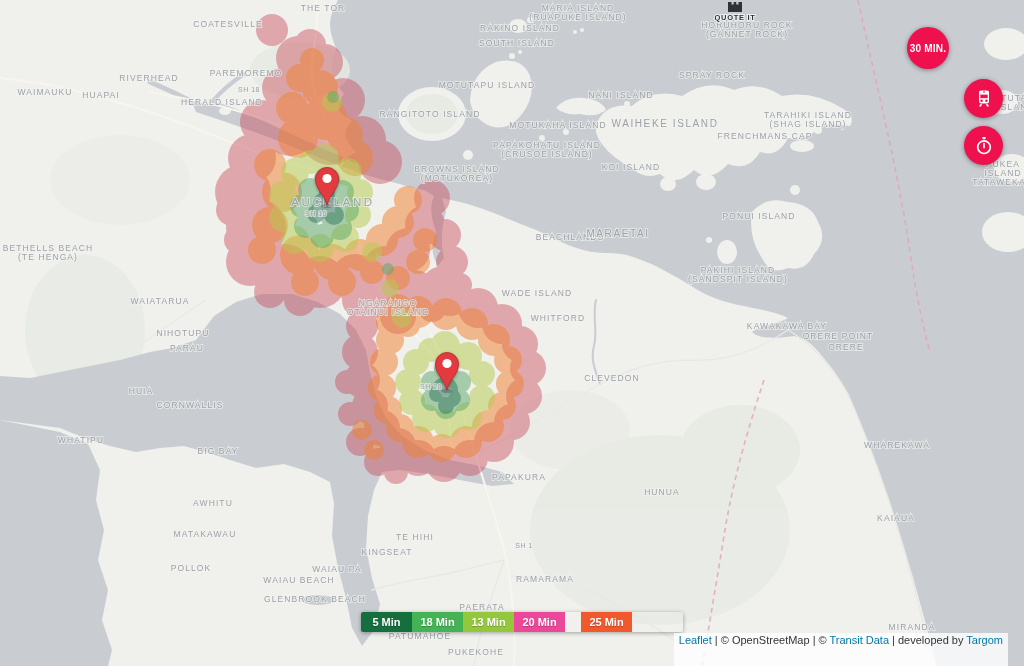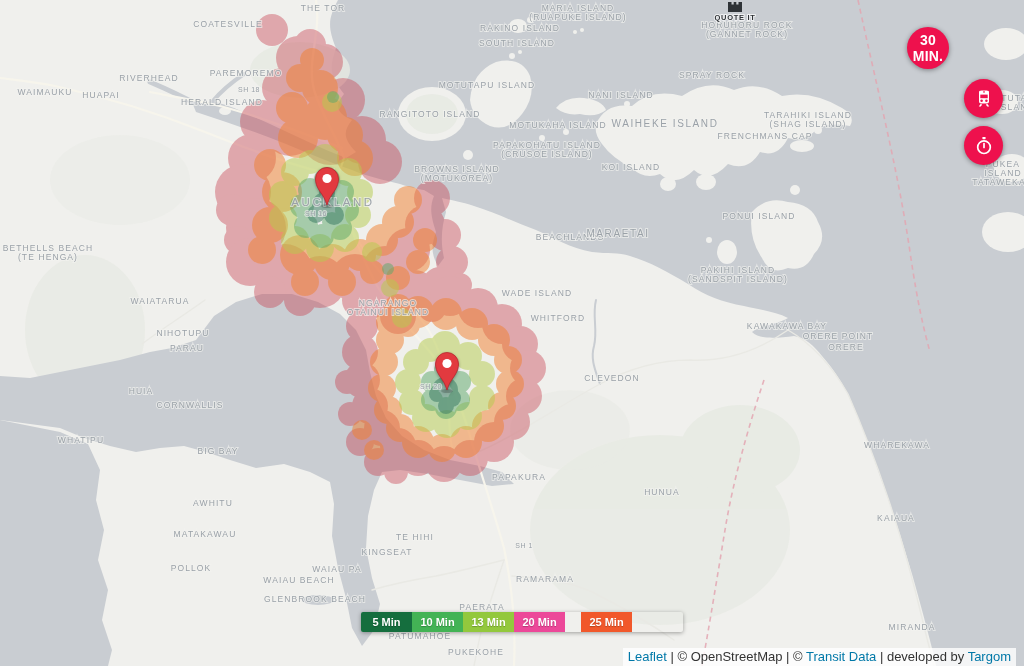--- a/index.html
+++ b/index.html
@@ -23,30 +23,30 @@
              paint-order:stroke;stroke:rgba(242,242,240,.65);stroke-width:2px}
   .map-label.md{font-size:10px;letter-spacing:1.6px}
   .map-label.lg{font-size:11.5px;letter-spacing:2.6px}
   .map-label.sm{font-size:7px;letter-spacing:.5px}
   .poi-label{fill:#2f3337;font-size:7.5px;font-weight:bold;letter-spacing:.7px;text-anchor:middle;
              paint-order:stroke;stroke:rgba(255,255,255,.7);stroke-width:2px}
   .marker{filter:drop-shadow(0 1px 1.5px rgba(0,0,0,.35));cursor:pointer}
   .ctl{position:absolute;border-radius:50%;background:#ee114d;color:#fff;border:none;
        display:flex;align-items:center;justify-content:center;cursor:pointer;
        box-shadow:0 1px 5px rgba(0,0,0,.4);padding:0}
-  #btn-time{left:907px;top:27px;width:42px;height:42px;font-size:14px;font-weight:bold;
+  #btn-time{left:907px;top:27px;width:42px;height:42px;font-size:10px;font-weight:bold;
             font-family:"Liberation Sans",sans-serif;letter-spacing:.2px}
   #btn-train{left:964px;top:79px;width:39px;height:39px}
   #btn-timer{left:964px;top:126px;width:39px;height:39px}
   #legend{position:absolute;left:361px;top:612px;height:20px;display:flex;
           border-radius:2px;overflow:hidden;box-shadow:0 1px 4px rgba(0,0,0,.35)}
   .legend-seg{width:51px;display:flex;align-items:center;justify-content:center;
               color:#fff;font-size:11px;font-weight:bold;text-shadow:0 1px 1px rgba(0,0,0,.25)}
-  #attrib{position:absolute;right:8px;bottom:0;background:rgba(255,255,255,.8);
-          padding:1px 5px 2px 5px;font-size:13px;color:#333;white-space:nowrap}
+  #attrib{position:absolute;right:16px;bottom:0;background:rgba(255,255,255,.8);
+          padding:1px 5px 20px 5px;font-size:11px;color:#333;white-space:nowrap}
   #attrib a{color:#0078a8;text-decoration:none;cursor:pointer}
 </style>
 </head>
 <body>
 
 <svg id="map-svg" width="1024" height="666" viewBox="0 0 1024 666">
   <defs>
     <g id="pin">
       <ellipse cx="0" cy="1" rx="6" ry="2" fill="rgba(0,0,0,0.18)"></ellipse>
       <path d="M0,0 C-2.5,-8 -5.5,-11 -8,-15 C-10.5,-19 -11.5,-22.5 -11.5,-26 A11.5,11.5 0 1,1 11.5,-26 C11.5,-22.5 10.5,-19 8,-15 C5.5,-11 2.5,-8 0,0 Z" fill="#e23a3f" stroke="#b8262e" stroke-width="0.8"></path>
@@ -412,20 +412,20 @@
 <button class="ctl" id="btn-timer">
   <svg width="20" height="20" viewBox="0 0 20 20">
     <rect x="8.4" y="1" width="3.2" height="2.2" rx="0.6" fill="#fff"></rect>
     <circle cx="10" cy="11.2" r="6.3" fill="none" stroke="#fff" stroke-width="1.7"></circle>
     <line x1="10" y1="11.4" x2="10" y2="7.6" stroke="#fff" stroke-width="1.7" stroke-linecap="round"></line>
   </svg>
 </button>
 
 <div id="legend">
     <div class="legend-seg" style="background: rgb(21, 110, 62);">5 Min</div>
-    <div class="legend-seg" style="background: rgb(67, 179, 85);">10 Min</div>
+    <div class="legend-seg" style="background: rgb(67, 179, 85);">18 Min</div>
     <div class="legend-seg" style="background: rgb(147, 200, 61);">13 Min</div>
     <div class="legend-seg" style="background: #ec4899;">20 Min</div>
     <div class="legend-seg" style="background: rgb(241, 88, 43); margin-left: 16px;">25 Min</div>
     <div class="legend-seg" style="background: rgb(191, 36, 48); margin-top: 36px;">30 Min</div>
   </div>
 
 <div id="attrib"><a>Leaflet</a><span> | © OpenStreetMap | © </span><a>Transit Data</a><span> | developed by </span><a>Targom</a></div>
 
 </body></html>

